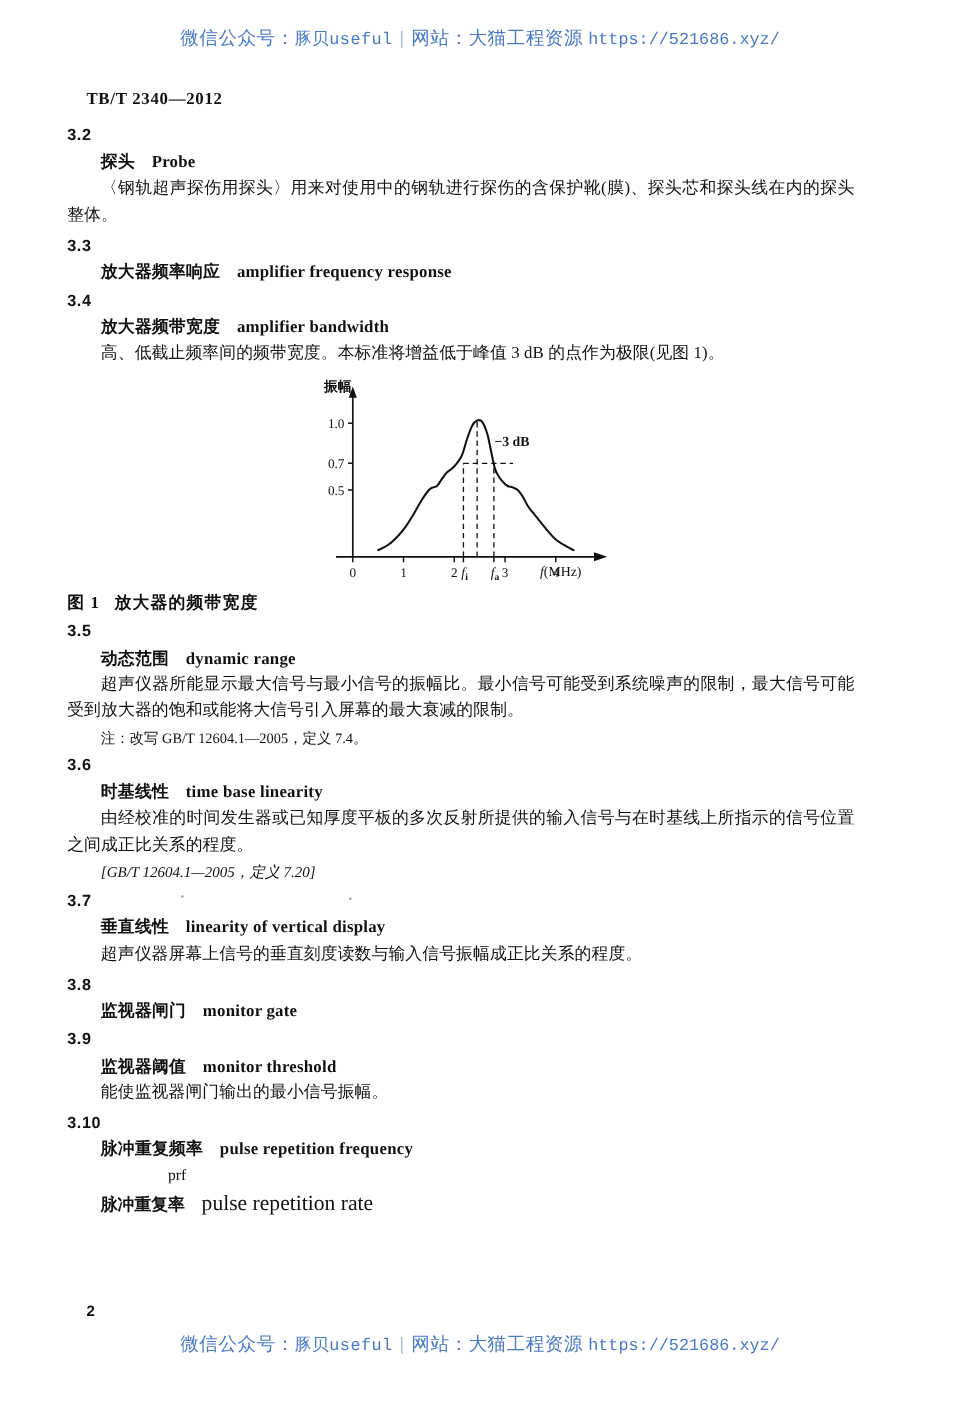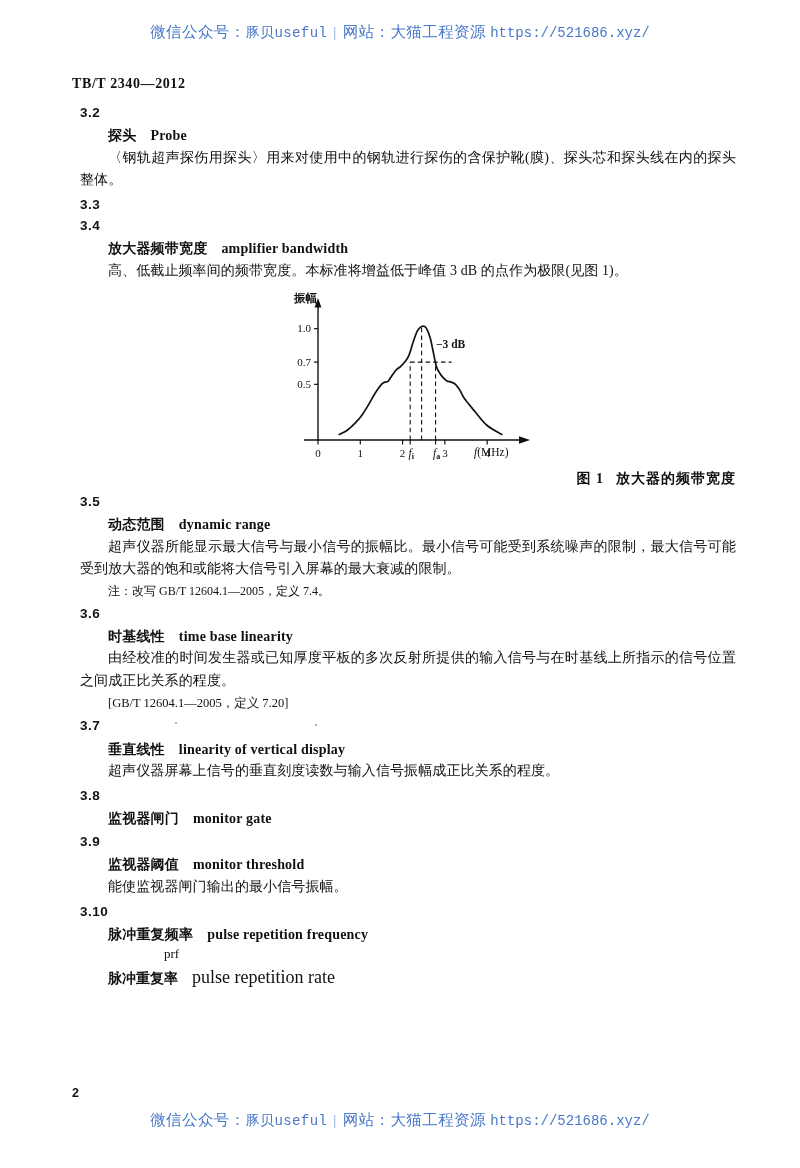--- a/index.html
+++ b/index.html
@@ -59,21 +59,21 @@
     top: 76px;
     font-weight: bold;
     font-size: 14px;
     letter-spacing: 0.6px;
     font-family: "Liberation Serif", "DejaVu Serif", serif;
   }
 
   
   .body-col {
     position: absolute;
-    left: 80px;
+    left: 56px;
     top: 106px;
     width: 656px;
   }
 
   .clause-num {
     font-size: 13.5px;
     font-weight: bold;
     line-height: 1.05;
     margin-top: 7px;
     letter-spacing: 0.5px;
@@ -108,20 +108,21 @@
     line-height: 1.5;
     margin-top: 2px;
     padding-left: 28px;
   }
 
   .ref {
     font-size: 12.5px;
     line-height: 1.5;
     margin-top: 2px;
     padding-left: 28px;
+    font-style: italic;
   }
 
   .sub-line {
     font-size: 13px;
     margin-top: 3px;
     padding-left: 84px;
   }
   .sub-alt {
     font-size: 14px;
     font-weight: bold;
@@ -147,21 +148,21 @@
     margin-top: 8px;
     width: 656px;
     position: relative;
   }
   .figure-svg-wrap {
     width: 656px;
     display: flex;
     justify-content: center;
   }
   .fig-caption {
-    text-align: right;
+    text-align: left;
     font-size: 14px;
     font-weight: bold;
     letter-spacing: 1px;
     margin-top: 2px;
   }
   .fig-caption .fig-no { padding-right: 12px; }
 
   
   .page-number {
     position: absolute;
@@ -185,20 +186,23 @@
 
   <div class="body-col">
 
     <div class="clause-num">3.2</div>
     <div class="term-line">
       <span>探头</span><span class="term-en">Probe</span>
     </div>
     <div class="para">〈钢轨超声探伤用探头〉用来对使用中的钢轨进行探伤的含保护靴(膜)、探头芯和探头线在内的探头整体。</div>
 
     <div class="clause-num">3.3</div>
+    <div class="term-line">
+      <span>放大器频率响应</span><span class="term-en">amplifier frequency response</span>
+    </div>
 
     <div class="clause-num">3.4</div>
     <div class="term-line">
       <span>放大器频带宽度</span><span class="term-en">amplifier bandwidth</span>
     </div>
     <div class="para">高、低截止频率间的频带宽度。本标准将增益低于峰值 3 dB 的点作为极限(见图 1)。</div>
 
     <div class="figure-block">
       <div class="figure-svg-wrap">
         <svg id="bandwidth-chart" width="260" height="178" viewBox="0 0 260 178">

